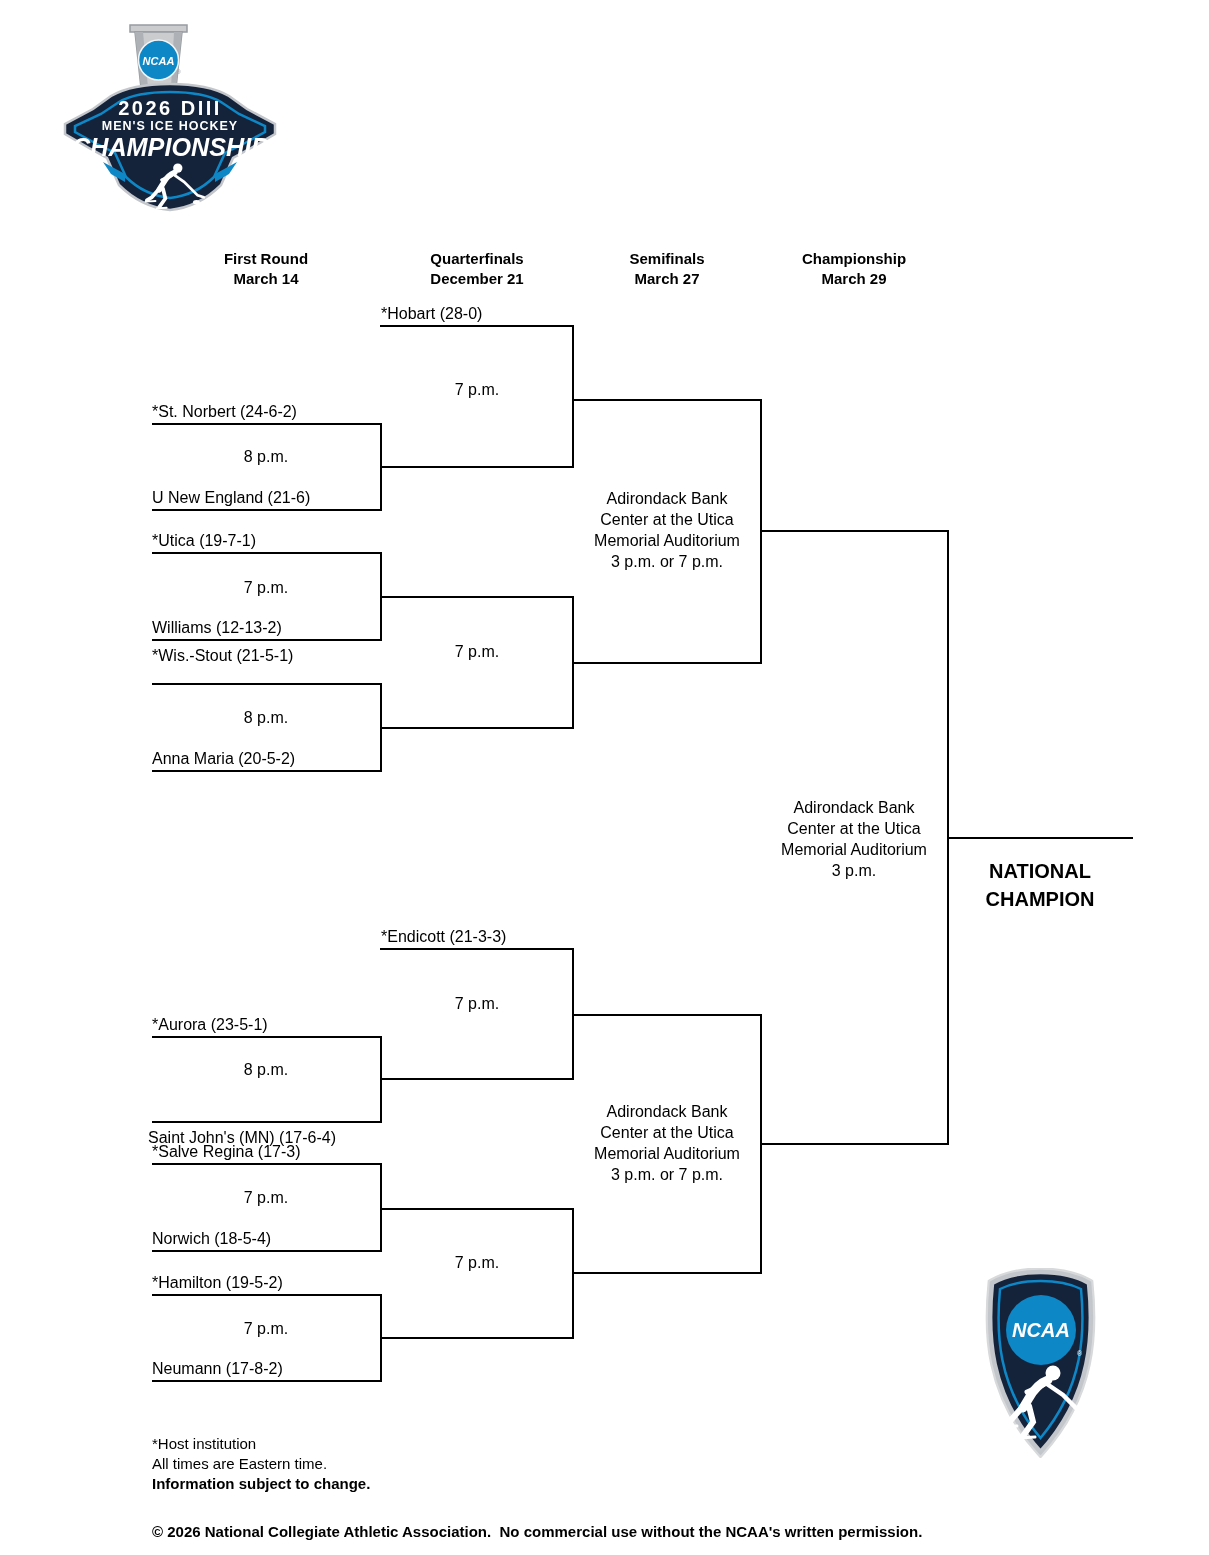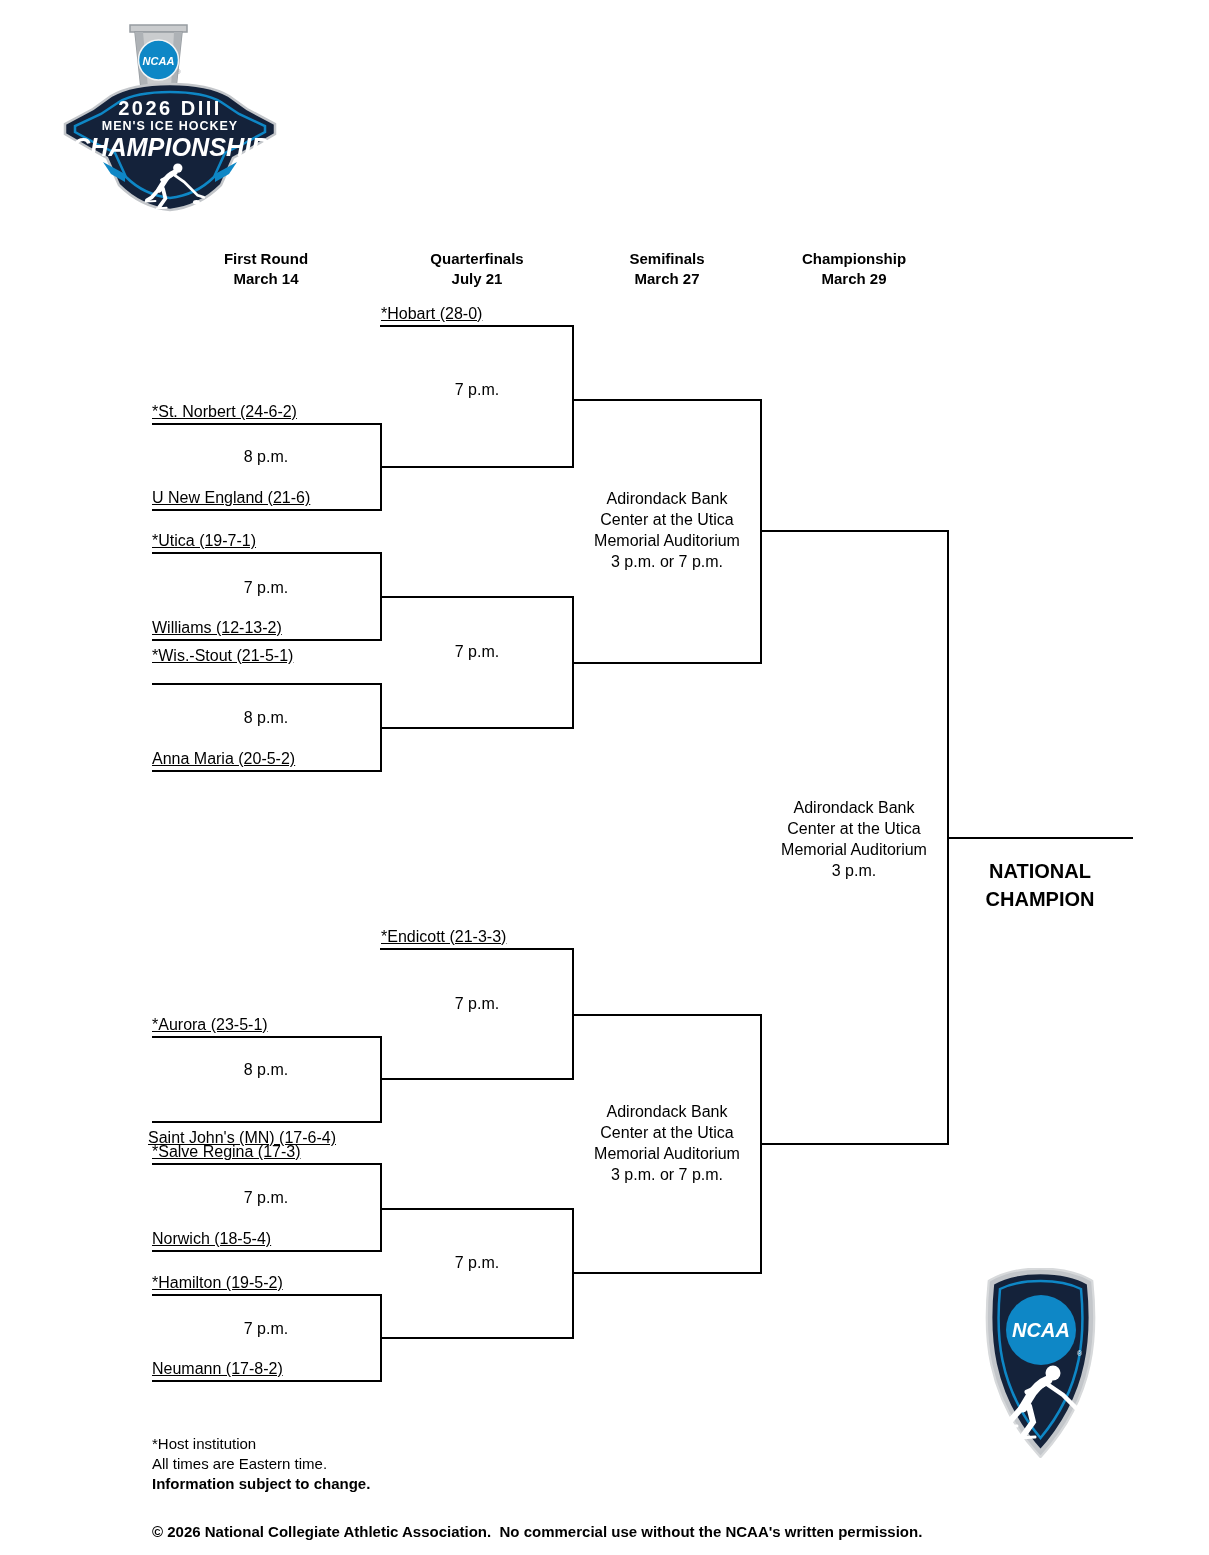--- a/index.html
+++ b/index.html
@@ -9,21 +9,21 @@
   }
   .title {
     position:absolute; top:58px; left:753px; transform:translateX(-50%);
     font-size:38px; font-weight:bold; letter-spacing:-1px; white-space:nowrap;
   }
   .round-header {
     position:absolute; top:249px; transform:translateX(-50%); text-align:center;
     font-weight:bold; font-size:15px; line-height:20px; white-space:nowrap;
   }
   .team {
-    position:absolute; font-size:16px; line-height:20px; height:20px; white-space:nowrap;text-decoration:underline;
+    position:absolute; font-size:16px; line-height:20px; height:20px; white-space:nowrap;
   }
   .time {
     position:absolute; font-size:16px; line-height:20px; transform:translateX(-50%); white-space:nowrap;
   }
   .venue {
     position:absolute; font-size:16px; line-height:21px; text-align:center;
     transform:translateX(-50%); white-space:pre-line;
   }
   .champion {
     position:absolute; top:857px; left:1040px; transform:translateX(-50%);
@@ -72,21 +72,21 @@
     </g>
   </svg>
 
 
   <div class="round-header" style="left:266px;">
     <div>First Round</div>
     <div>March 14</div>
   </div>
   <div class="round-header" style="left:477px;">
     <div>Quarterfinals</div>
-    <div>July 21</div>
+    <div>December 21</div>
   </div>
   <div class="round-header" style="left:667px;">
     <div>Semifinals</div>
     <div>March 27</div>
   </div>
   <div class="round-header" style="left:854px;">
     <div>Championship</div>
     <div>March 29</div>
   </div>
 

